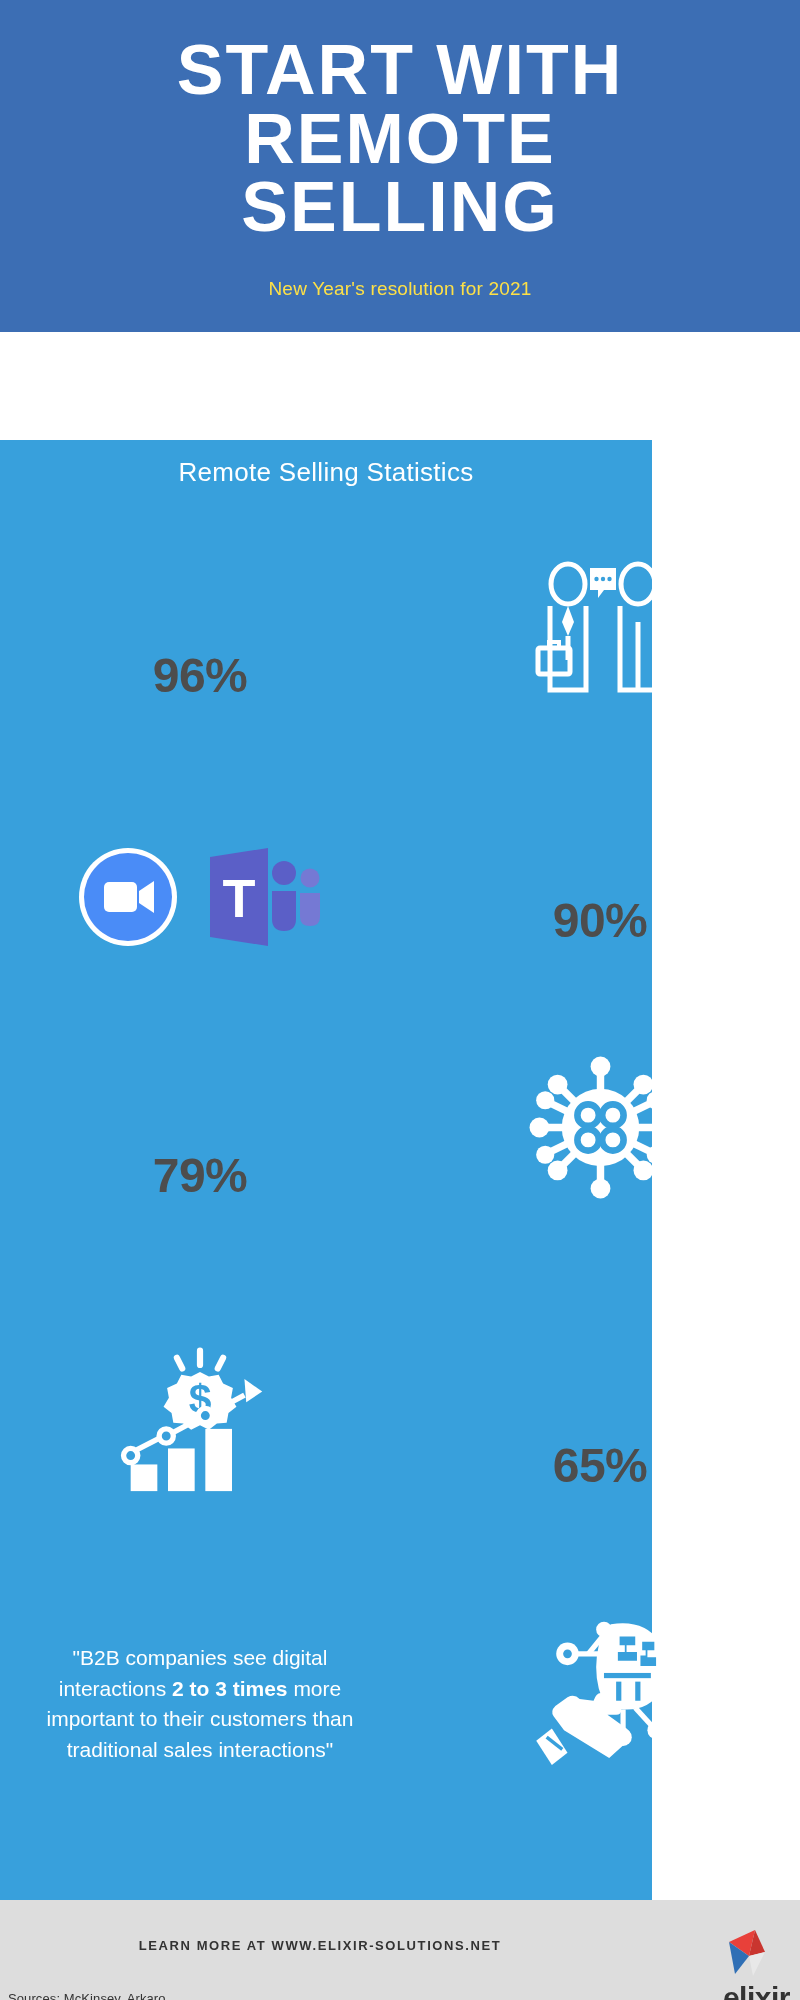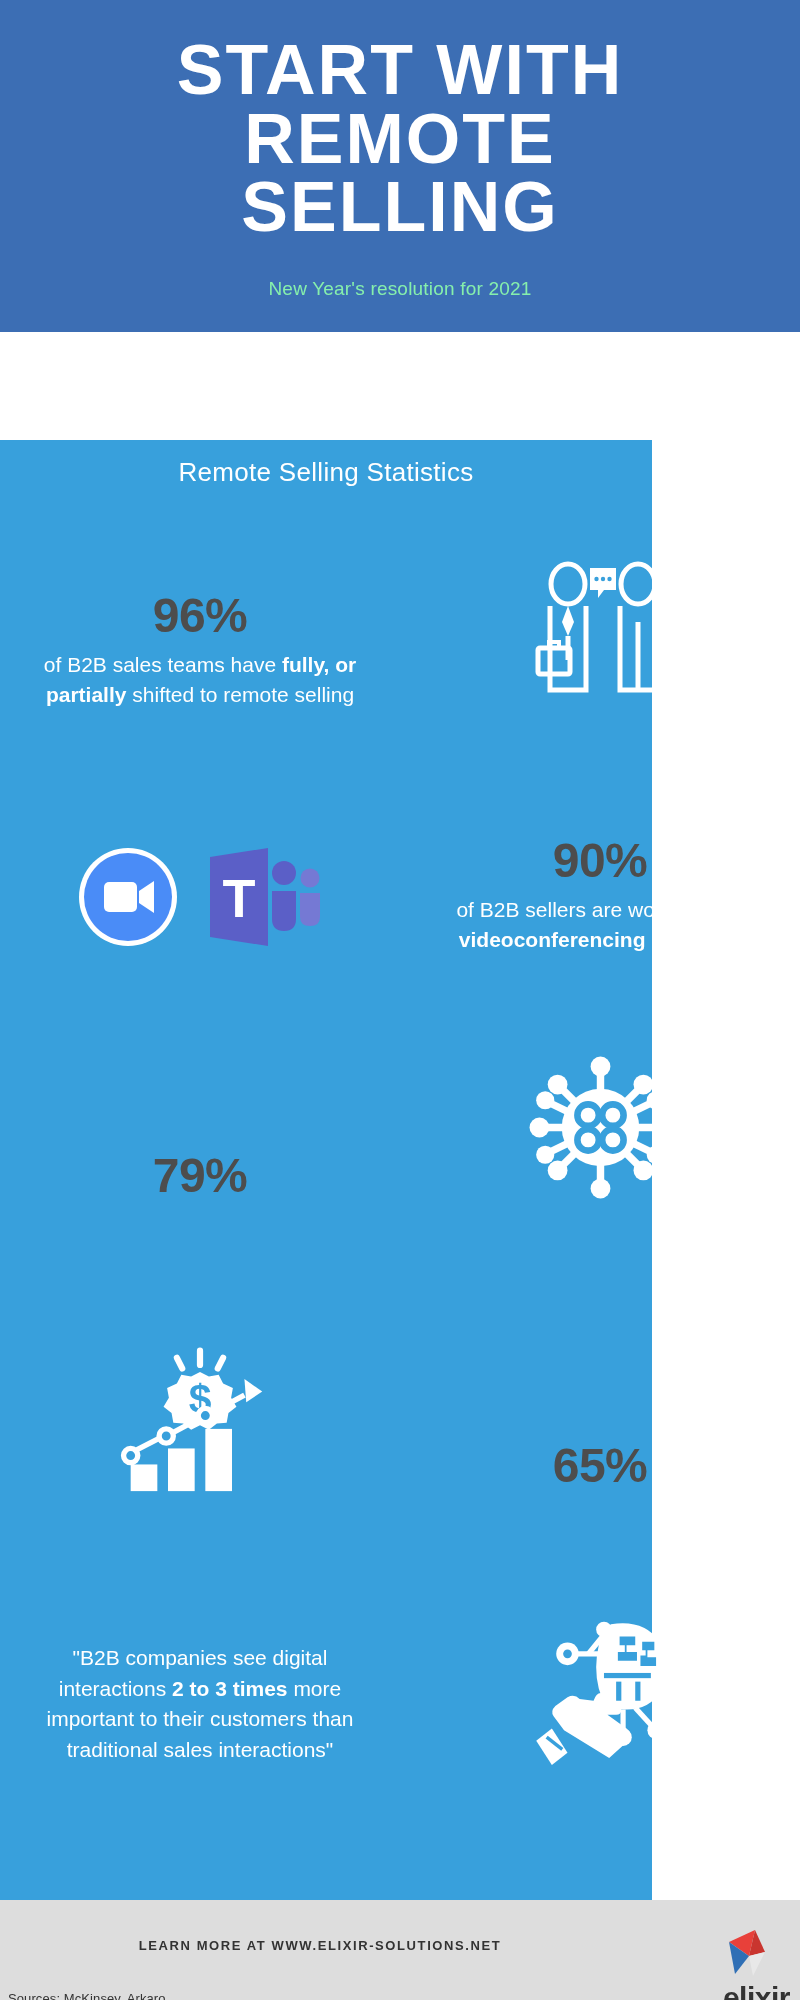--- a/index.html
+++ b/index.html
@@ -46,21 +46,21 @@
     margin: 0;
     padding: 0 30px;
     width: 100%;
     box-sizing: border-box;
   }
   .header-title .ln {
     display: block;
   }
   .header-subtitle {
     margin-top: 36px;
-    color: #86efac;
+    color: #fde047;
     font-size: 19px;
     font-weight: normal;
     letter-spacing: 0.2px;
     text-align: center;
   }
 
   
   .body-area {
     position: absolute;
     top: 440px; left: 0;
@@ -198,21 +198,20 @@
     </div>
     <div class="header-subtitle">New Year's resolution for 2021</div>
   </div>
 
   <div class="body-area">
     <div class="section-title">Remote Selling Statistics</div>
 
     <div class="row" style="top:50px; height:220px;">
       <div class="cell cell-text">
         <div class="stat-number">96%</div>
-        <div class="stat-desc">of B2B sales teams have <b>fully, or partially</b> shifted to remote selling</div>
       </div>
       <div class="cell icon-wrap">
         <svg width="160" height="150" viewBox="0 0 160 150">
           <g fill="none" stroke="#ffffff" stroke-width="5">
 
             <ellipse cx="48" cy="24" rx="17" ry="20"></ellipse>
 
             <path d="M30 46 L30 130 L66 130 L66 46"></path>
             <path d="M48 46 L42 62 L48 76 L54 62 Z" fill="#ffffff" stroke="none"></path>
             <line x1="48" y1="76" x2="48" y2="100"></line>
@@ -252,21 +251,20 @@
             <text x="169" y="72" fill="#ffffff" font-family="'Liberation Sans', sans-serif" font-size="54" font-weight="bold" text-anchor="middle">T</text>
             <circle cx="214" cy="28" r="12" fill="#5b5fc7"></circle>
             <path d="M202 46 L226 46 L226 74 Q226 86 214 86 Q202 86 202 74 Z" fill="#5b5fc7"></path>
             <circle cx="240" cy="33" r="9.5" fill="#7579d4"></circle>
             <path d="M230 48 L250 48 L250 72 Q250 81 240 81 Q230 81 230 72 Z" fill="#7579d4"></path>
           </g>
         </svg>
       </div>
       <div class="cell cell-text">
         <div class="stat-number">90%</div>
-        <div class="stat-desc">of B2B sellers are working with <b>videoconferencing or phone</b></div>
       </div>
     </div>
 
     <div class="row" style="top:520px; height:250px;">
       <div class="cell cell-text">
         <div class="stat-number">79%</div>
       </div>
       <div class="cell icon-wrap">
         <svg width="165" height="165" viewBox="0 0 200 200">
           <g stroke="#ffffff" stroke-width="9" fill="#ffffff">

